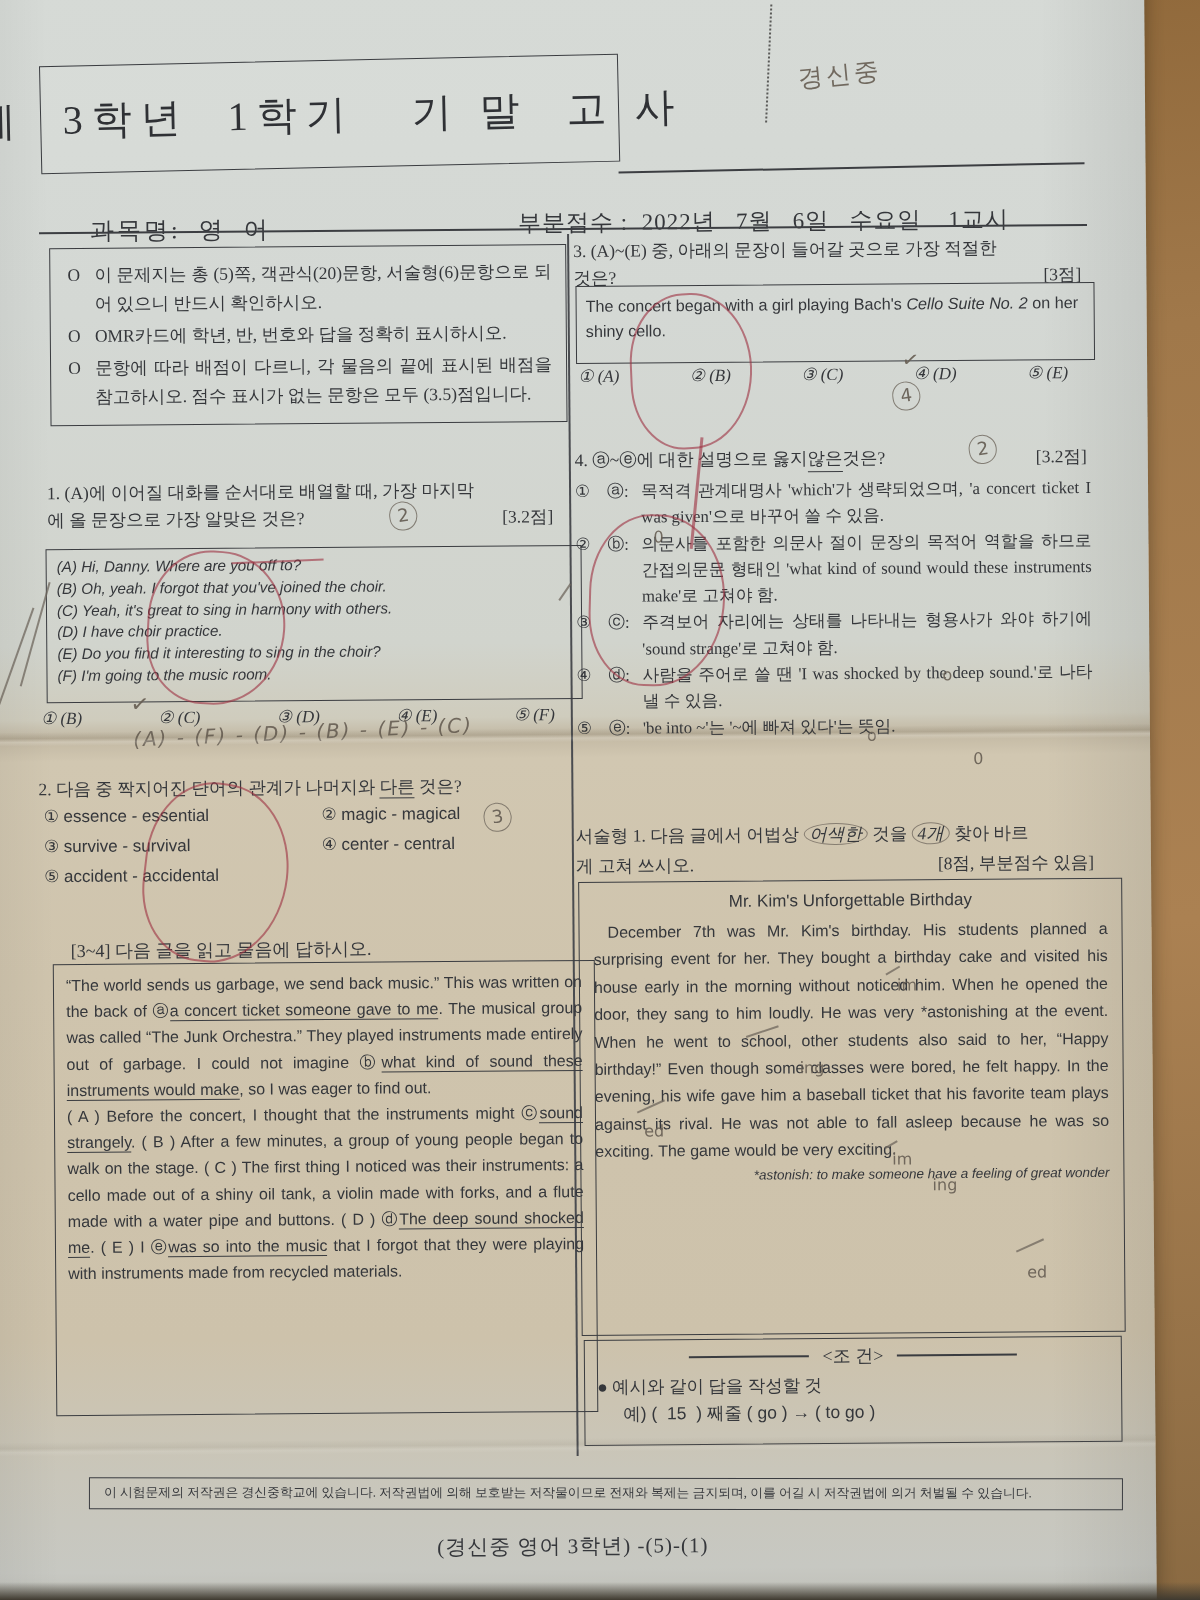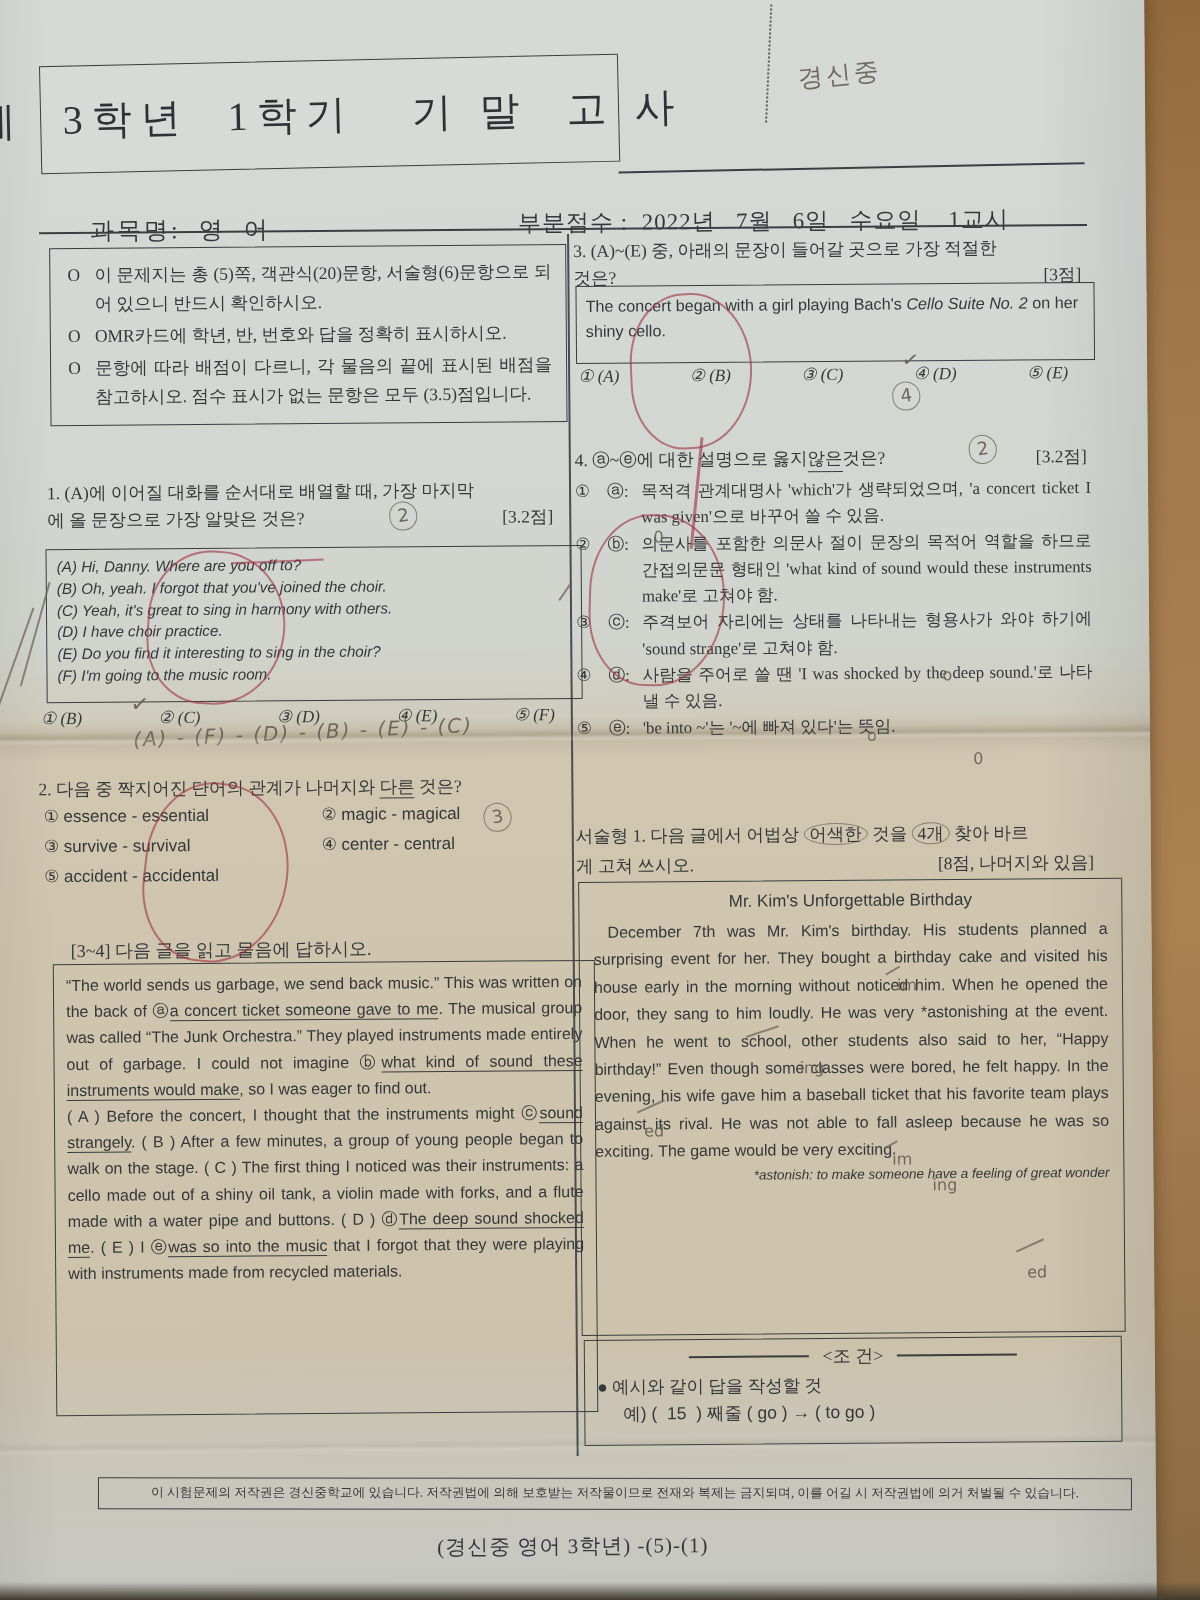--- a/index.html
+++ b/index.html
@@ -79,30 +79,30 @@
   .essay-title{text-align:center;font-size:17px;margin:2px 0 6px 0;}
   .essay-para{font-size:16px;line-height:27.4px;text-indent:14px;}
   .essay-foot{font-size:13.5px;font-style:italic;text-align:right;margin-top:3px;}
 
   .cond-box{left:596px;top:1360px;width:512px;height:94px;padding:5px 12px;}
   .cond-title{display:flex;align-items:center;gap:14px;font-size:18px;justify-content:center;}
   .cond-rule{height:2px;background:#3a3c40;width:120px;}
   .cond-item{font-size:17.5px;margin-top:5px;}
   .cond-item2{padding-left:26px;font-size:17.5px;margin-top:3px;white-space:pre;}
 
-  .footer-box{left:109px;top:1498px;width:1004px;padding:5px 14px;border:1.6px solid #3a3c40;
-    font-size:12.8px;line-height:1.55;text-align:center;transform:rotate(0.5deg);}
+  .footer-box{left:100px;top:1498px;width:1004px;padding:5px 14px;border:1.6px solid #3a3c40;
+    font-size:12.8px;line-height:1.55;transform:rotate(0.5deg);}
   .pageno{left:0;top:1552px;width:100%;text-align:center;font-size:21px;letter-spacing:1px;}
 
   
   .ptext{color:rgba(104,96,85,.92);font-family:"DejaVu Sans",sans-serif;}
   .pcircle{position:absolute;border:1.8px solid rgba(110,102,92,.8);border-radius:48% 52% 50% 46%;
     width:26px;height:27px;line-height:26px;text-align:center;font-size:18px;
     color:rgba(100,92,82,.92);font-family:"DejaVu Sans",sans-serif;transform:rotate(-8deg);}
-  .poval{border:1.8px solid rgba(110,102,92,.75);border-radius:50%;padding:0 5px;}
+  .poval{border:1.8px solid rgba(110,102,92,.75);border-radius:50%;padding:0 5px;font-style:italic;}
   .pmark{position:absolute;font-size:16px;}
   .pslash{position:absolute;background:rgba(110,102,92,.75);height:2px;}
   .hand-school{left:820px;top:80px;font-size:25px;transform:rotate(-5deg);letter-spacing:3px;}
   .hand-dots{left:790px;top:26px;height:118px;width:0;border-left:2.5px dotted #5a5a58;transform:rotate(3deg);}
   .q1-seq{left:150px;top:738px;font-size:20px;transform:rotate(-2deg);letter-spacing:2px;font-style:italic;}
 
   
   .roval{position:absolute;border:2.6px solid rgba(158,52,68,.62);border-radius:48% 52% 55% 45%;}
   .rline{position:absolute;background:rgba(158,52,68,.62);}
 </style>
@@ -254,21 +254,21 @@
   <span class="pmark ptext" style="left:960px;top:688px;">o</span>
   <span class="pmark ptext" style="left:884px;top:748px;">o</span>
   <span class="pmark ptext" style="left:990px;top:772px;">0</span>
 
   <div class="abs kr essay-head">
     <div>
       <span>서술형 1. 다음 글에서 어법상 </span><span class="u poval">어색한</span><span> 것을 </span><span class="poval">4개</span><span> 찾아 바르</span>
     </div>
     <div class="qline2">
       <span>게 고쳐 쓰시오.</span>
-      <span class="pts">[8점, 나머지와 있음]</span>
+      <span class="pts">[8점, 부분점수 있음]</span>
     </div>
   </div>
 
   <div class="abs box essay-box">
     <div class="essay-title en">Mr. Kim's Unforgettable Birthday</div>
     <div class="essay-para en just">December 7th was Mr. Kim's birthday. His students planned a surprising event for her. They bought a birthday cake and visited his house early in the morning without noticed him. When he opened the door, they sang to him loudly. He was very *astonishing at the event. When he went to school, other students also said to her, “Happy birthday!” Even though some classes were bored, he felt happy. In the evening, his wife gave him a baseball ticket that his favorite team plays against its rival. He was not able to fall asleep because he was so exciting. The game would be very exciting.</div>
     <div class="essay-foot en">*astonish: to make someone have a feeling of great wonder</div>
   </div>
 
   <span class="pmark ptext" style="left:912px;top:998px;">im</span>

